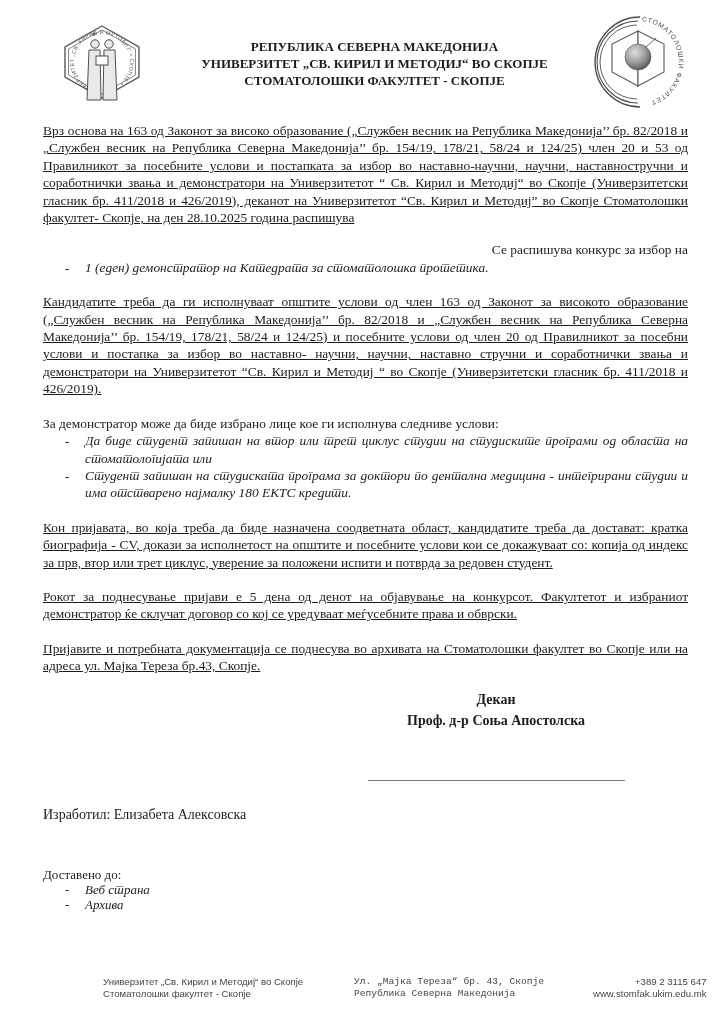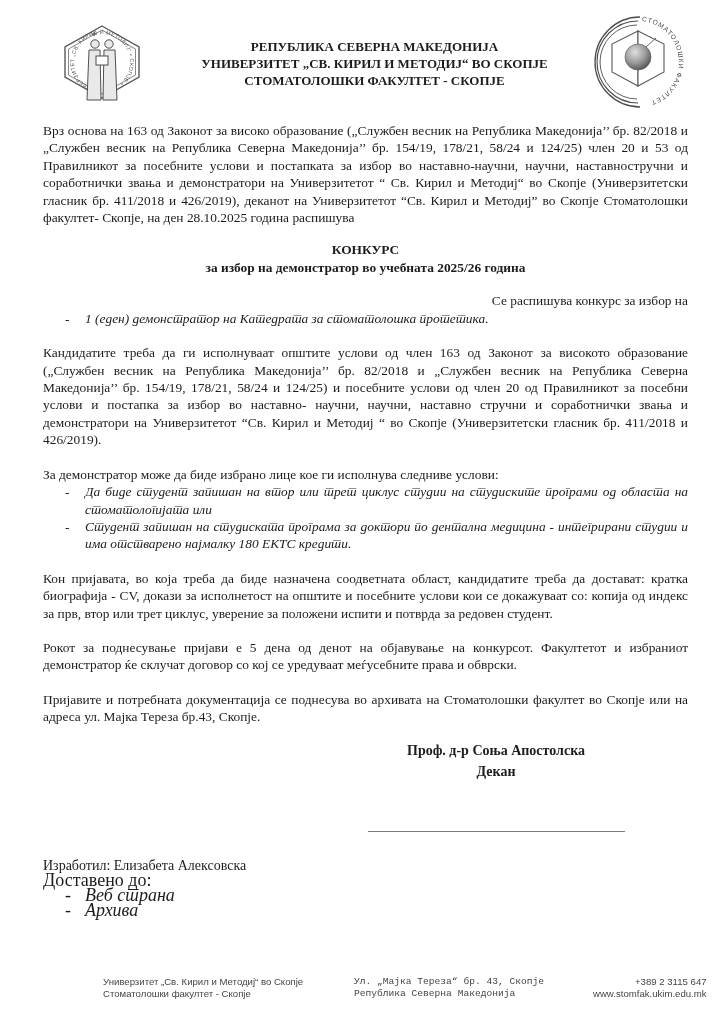--- a/index.html
+++ b/index.html
@@ -17,42 +17,42 @@
   }
   .content { padding:14px 36px 0 43px; }
 
   
   .hdr { display:flex; align-items:flex-start; }
   .hdr-center { flex:1; text-align:center; font-weight:bold; font-size:13px; line-height:17px; padding-top:24px; }
   .seal-box { width:118px; height:92px; flex:none; }
   .logo-box { width:100px; height:96px; flex:none; }
 
   
-  .para { text-align:justify; }
+  .para { text-align:justify;text-decoration:underline; }
   .p-intro { margin-top:12px; }
   .title-block { margin-top:15px; text-align:center; font-weight:bold; line-height:18px; }
   .call-lead { margin-top:15px;text-align:right; }
   .dash-row { display:flex; margin-left:22px; }
   .dash { width:20px; flex:none; }
   .dash-text { flex:1; text-align:justify;font-style:italic; }
   .p-general { margin-top:17px; }
   .cond-lead { margin-top:17px; }
   .p-application { margin-top:17px; }
   .p-deadline { margin-top:17px; }
   .p-submission { margin-top:17px; }
 
   
   .sig-block { margin-top:14px; margin-left:330px; width:246px; text-align:center; font-weight:bold; font-size:14px; line-height:21px; }
   .sig-line { margin-top:49px; margin-left:325px; width:257px; border-top:1px solid #7d7d7d; height:0; }
 
   
   .admin { margin-top:27px; font-size:14px; line-height:14.5px; }
 
   
-  .dist { font-size:18px; line-height:15px; }
+  .dist { margin-top:45px; font-size:13px; line-height:15px; }
   .dist .dash-row { line-height:15px; }
 
   
   .ftr {
     position:absolute; top:976px; left:0; right:0;
     font-family:"Liberation Sans", sans-serif;
     font-size:9.6px; line-height:11.6px; color:#454545;
   }
   .ftr-col { position:absolute; top:0; white-space:nowrap; }
   .ftr-col1 { left:103px; }
@@ -129,24 +129,20 @@
           </g>
 
           <circle cx="50" cy="43" r="13" fill="url(#sphereGrad)" stroke="#555" stroke-width="0.6"></circle>
           <line x1="58" y1="33" x2="68" y2="24" stroke="#555" stroke-width="0.9"></line>
         </svg>
       </div>
     </div>
 
     <p class="para p-intro">Врз основа на 163 од Законот за високо образование („Службен весник на Република Македонија’’ бр. 82/2018 и „Службен весник на Република Северна Македонија’’ бр. 154/19, 178/21, 58/24 и 124/25) член 20 и 53 од Правилникот за посебните услови и постапката за избор во наставно-научни, научни, наставностручни и соработнички звања и демонстратори на Универзитетот “ Св. Кирил и Методиј“ во Скопје (Универзитетски гласник бр. 411/2018 и 426/2019), деканот на Универзитетот  “Св. Кирил и Методиј” во Скопје Стоматолошки факултет- Скопје, на ден 28.10.2025 година распишува</p>
 
-    <div class="title-block">
-      <div>КОНКУРС</div>
-      <div>за избор на демонстратор во учебната 2025/26 година</div>
-    </div>
 
     <p class="call-lead">Се распишува конкурс за избор на</p>
     <div class="dash-row">
       <span class="dash">-</span>
       <span class="dash-text">1 (еден) демонстратор на Катедрата за стоматолошка протетика.</span>
     </div>
 
     <p class="para p-general">Кандидатите треба да ги исполнуваат општите услови од член 163 од Законот за високото образование („Службен весник на Република Македонија’’ бр. 82/2018 и „Службен весник на Република Северна Македонија’’ бр. 154/19, 178/21, 58/24 и 124/25) и посебните услови од член 20 од Правилникот за посебни услови и постапка за избор во наставно- научни, научни, наставно стручни и соработнички звања и демонстратори на Универзитетот “Св. Кирил и Методиј “ во Скопје (Универзитетски гласник бр. 411/2018 и 426/2019).</p>
 
     <p class="cond-lead">За демонстратор може да биде избрано лице кое ги исполнува следниве услови:</p>
@@ -157,22 +153,22 @@
     <div class="dash-row">
       <span class="dash">-</span>
       <span class="dash-text">Студент запишан на студиската програма за доктори по дентална медицина - интегрирани студии и има отстварено најмалку 180 ЕКТС кредити.</span>
     </div>
 
     <p class="para p-application">Кон пријавата, во која треба да биде назначена соодветната област, кандидатите треба да достават: кратка биографија - CV, докази за исполнетост на општите и посебните услови кои се докажуваат со: копија од индекс за прв, втор или трет циклус, уверение за положени испити и потврда за редовен студент.</p>
     <p class="para p-deadline">Рокот за поднесување пријави е 5 дена од денот на објавување на конкурсот. Факултетот и избраниот демонстратор ќе склучат договор со кој се уредуваат меѓусебните права и обврски.</p>
     <p class="para p-submission">Пријавите и потребната документација се поднесува во архивата на Стоматолошки факултет во Скопје или на адреса ул. Мајка Тереза бр.43, Скопје.</p>
 
     <div class="sig-block">
+      <div>Декан</div>
       <div>Проф. д-р Соња Апостолска</div>
-      <div>Декан</div>
     </div>
     <div class="sig-line"></div>
 
     <div class="admin">
       <div>Изработил: Елизабета Алексовска</div>
     </div>
 
     <div class="dist">
       <div>Доставено до:</div>
       <div class="dash-row">

